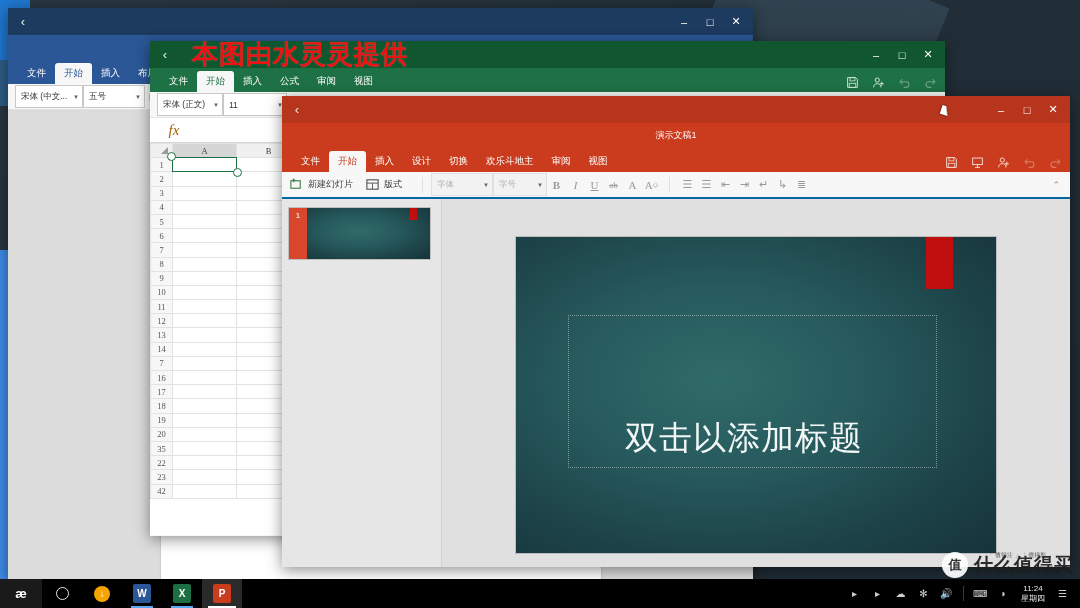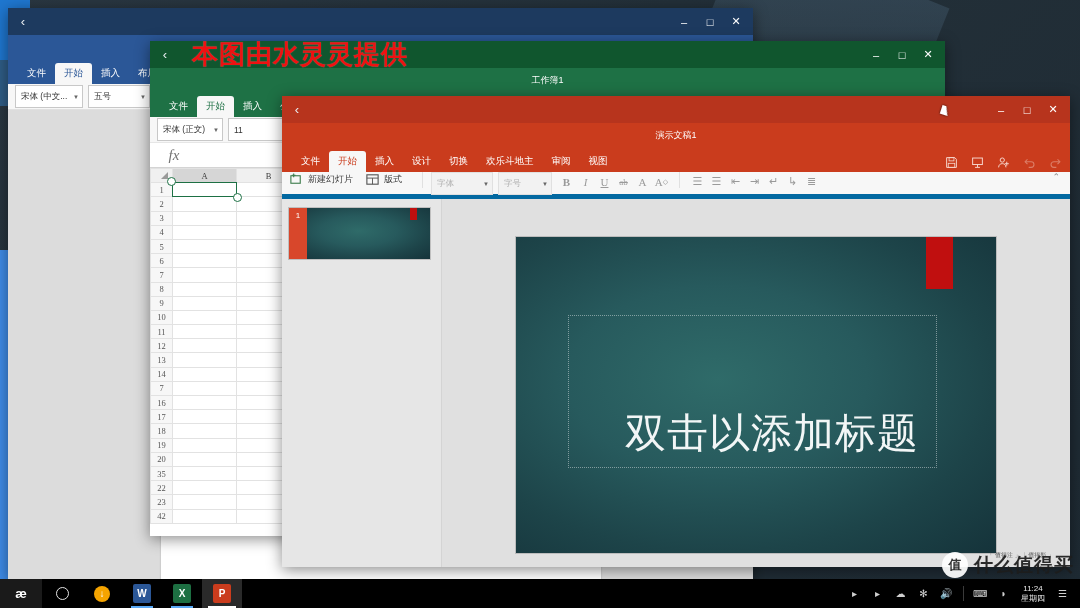--- a/index.html
+++ b/index.html
@@ -168,21 +168,21 @@
   #word .tabstrip { background: #2b5797; }
   .word-ribbon {
     height: 26px; background: #f7f7f7;
     display:flex; align-items:center; padding: 0 7px;
     border-bottom: 1px solid #e1e1e1;
   }
   .combo {
     height: 23px; background: #fff; border: 1px solid #c8c8c8;
     font-size: 8.5px; color: #333;
     display:flex; align-items:center; padding: 0 3px 0 5px;
-    margin-right: 5px; justify-content: space-between;
+    justify-content: space-between;
   }
   .combo .cv { white-space: nowrap; overflow:hidden; }
   .caret { font-size: 6px; color:#666; margin-left: 5px; }
   .rb-ic {
     width: 17px; height: 17px; margin-right: 3px;
     display:flex; align-items:center; justify-content:center;
     font-size: 10px; color: #555;
   }
   .word-body {
     position: relative;
@@ -217,21 +217,21 @@
   }
   .xl-fontbar {
     height: 26px; background: #f7f7f7; display:flex; align-items:center;
     padding: 0 7px; border-bottom: 1px solid #e6e6e6;
   }
   .formula-bar {
     height: 25px; background: #fff; display:flex; align-items:center;
     border-bottom: 1px solid #d4d4d4; padding-left: 7px;
   }
   .fx { font-family: "Liberation Serif", serif; font-style: italic;
-        font-size: 15px; color: #737373; width: 34px; text-align:center; }
+        font-size: 15px; color: #a16207; width: 34px; text-align:center; }
   .fml-input { flex: 1; height: 100%; }
   .grid-wrap { position: relative; background:#fff; height: calc(100% - 78px - 25px); overflow: hidden; }
   table.grid { border-collapse: collapse; table-layout: fixed; }
   table.grid td, table.grid th {
     border: 1px solid #e2e2e2;
     height: 14.2px; padding: 0;
     font-size: 8.5px; font-weight: normal;
   }
   th.corner { width: 22px; background: #f0f0f0; position: relative; }
   th.corner::after {
@@ -251,22 +251,22 @@
     position:absolute; width: 9px; height: 9px; border-radius: 50%;
     border: 1.6px solid #1d7044; background: #fff;
   }
 
   
   #ppt { left: 282px; top: 96px; width: 788px; height: 471px; background:#f0f0f0; }
   #ppt .titlebar { background: #b7341d; }
   #ppt .doctitle { background: #ca3c1d; }
   #ppt .tabstrip { background: #ca3c1d; }
   .ppt-ribbon {
-    height: 27px; background: #f7f7f7; display:flex; align-items:flex-start;
-    padding: 0 7px; border-bottom: 5px solid #0369a1; position: relative;
+    height: 27px; background: #f7f7f7; display:flex; align-items:center;
+    padding: 0 7px; border-bottom: 2px solid #0369a1; position: relative;
   }
   .rb-btn {
     display:flex; align-items:center; gap: 4px;
     font-size: 9px; color: #3b3b3b; margin-right: 12px;
   }
   .sep { width: 1px; height: 16px; background: #e0e0e0; margin: 0 8px; }
   .fmt-ic {
     width: 19px; height: 19px; display:flex; align-items:center; justify-content:center;
     font-size: 11px; color: #9a9a9a; font-family:"Liberation Serif", serif;
   }
@@ -309,21 +309,21 @@
     border: 1px dotted rgba(255,255,255,.42);
   }
   .sub-ph {
     position:absolute; left: 52px; top: 231px; right: 59px; height: 40px;
     border: 1px dotted rgba(255,255,255,.42);
     border-top: 1px solid rgba(255,255,255,.5);
   }
   .slide-title {
     position:absolute; left: 56px; bottom: 6px;
     font-family: "Liberation Serif", serif;
-    font-size: 41px; color: #f2f6f6; letter-spacing: 1px;
+    font-size: 33px; color: #f2f6f6; letter-spacing: 1px;
     white-space: nowrap;
   }
   .slide-sub {
     position:absolute; left: 56px; top: 4px;
     font-family: "Liberation Serif", serif;
     font-size: 11px; color: #dfe8e8; letter-spacing: .5px;
     white-space: nowrap;
   }
   .cursor-arrow {
     position:absolute; left: 941px; top: 106px;
@@ -481,21 +481,20 @@
   <div class="win" id="excel">
     <div class="titlebar">
       <div class="tb-back">‹</div>
       <div class="watermark-red">本图由水灵灵提供</div>
       <div class="tb-controls">
         <div class="tb-btn">–</div>
         <div class="tb-btn">□</div>
         <div class="tb-btn">✕</div>
       </div>
     </div>
-    <div class="doctitle">工作簿1</div>
     <div class="tabstrip">
       <div class="tab">文件</div>
       <div class="tab active" style="color:#1e7145;">开始</div>
       <div class="tab">插入</div>
       <div class="tab">公式</div>
       <div class="tab">审阅</div>
       <div class="tab">视图</div>
       <div class="qa-icons">
         <svg class="qa-ic" viewBox="0 0 16 16">
           <path d="M2 2h10l2 2v10H2V2z" fill="none" stroke="#dff0e4" stroke-width="1.2"></path>

